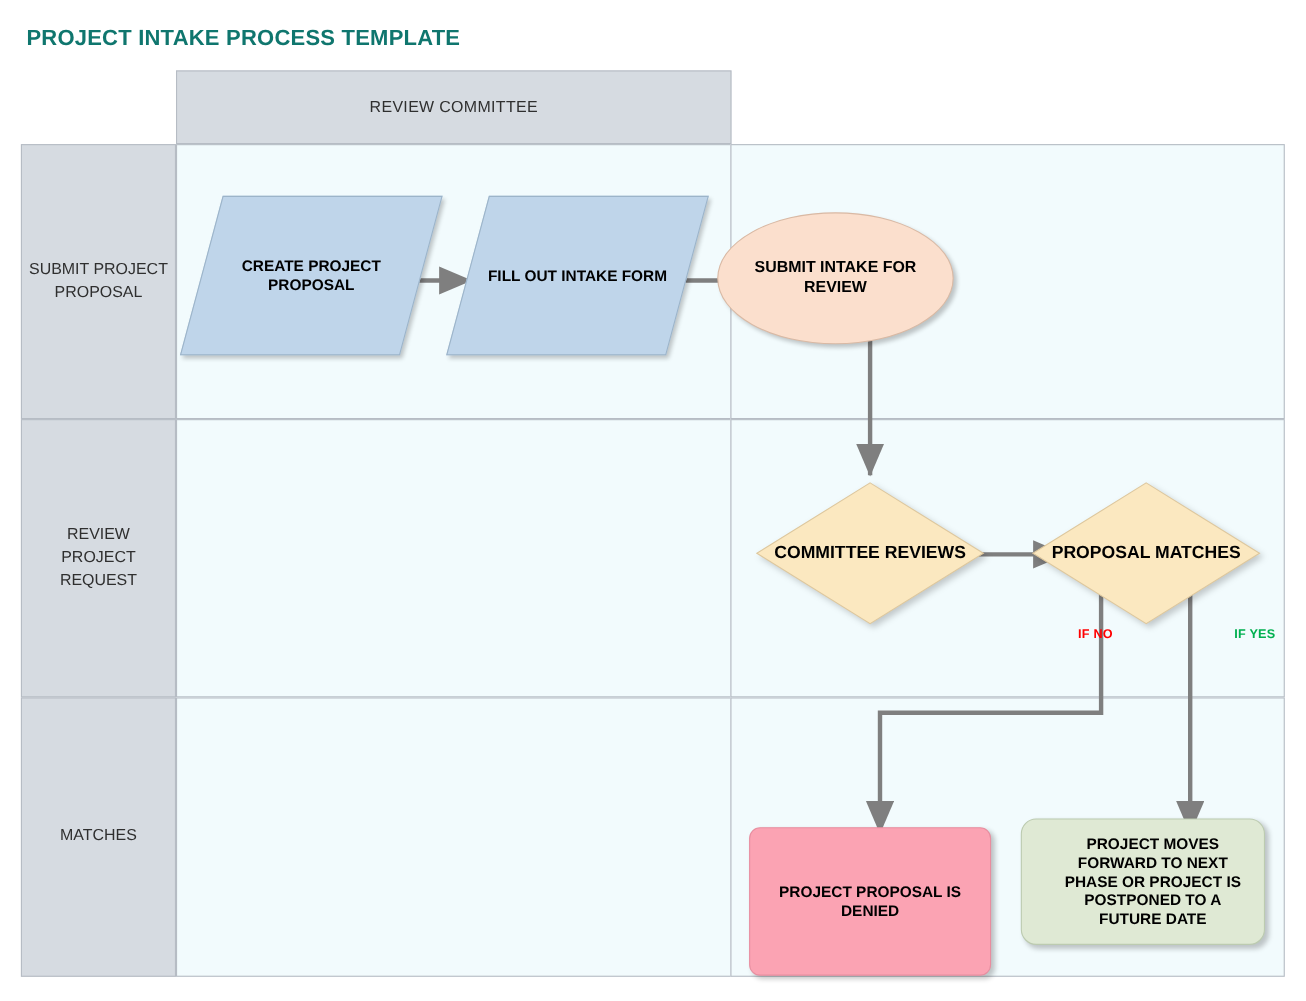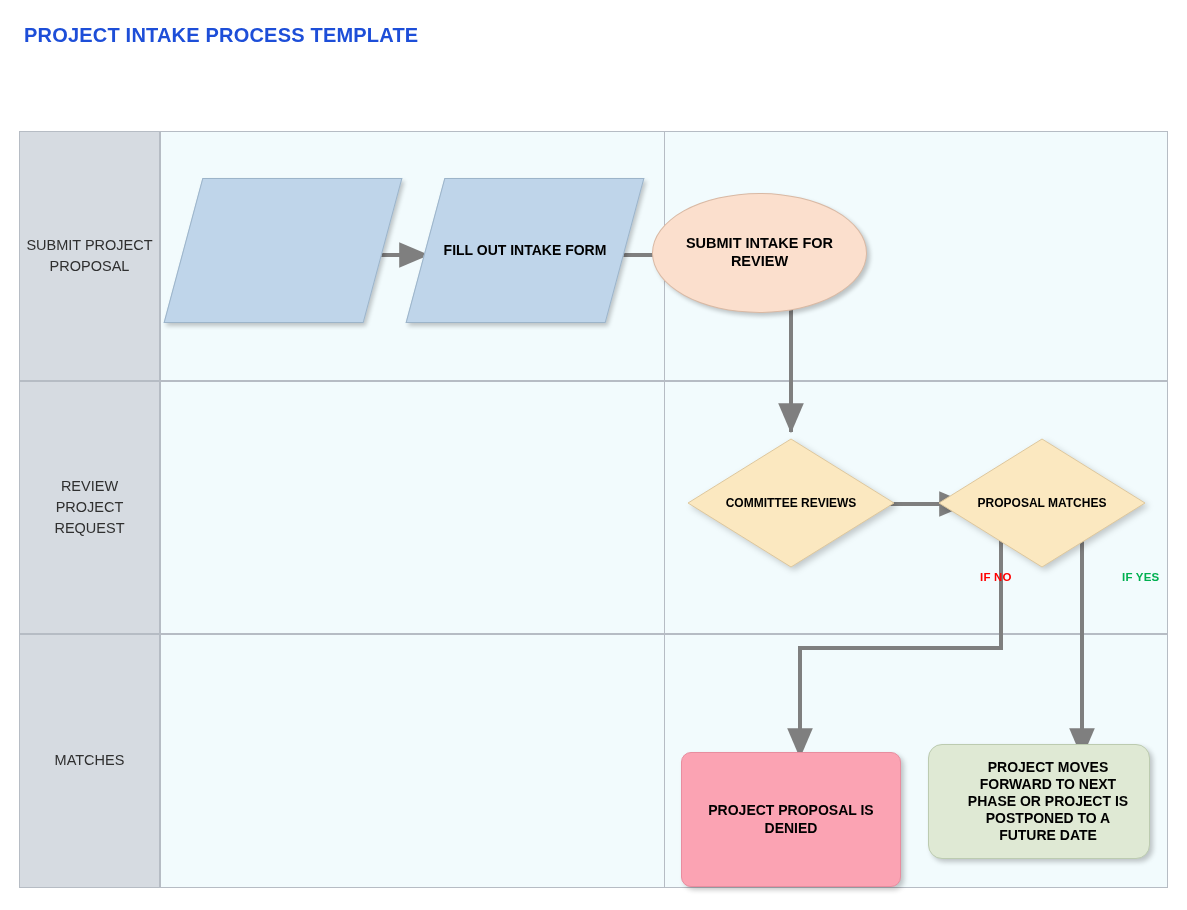--- a/index.html
+++ b/index.html
@@ -17,21 +17,21 @@
   }
 
   
   #page-title {
     position: absolute;
     left: 24px;
     top: 24px;
     font-size: 20px;
     font-weight: bold;
     letter-spacing: 0.2px;
-    color: #1d4ed8;
+    color: #0f766e;
     white-space: nowrap;
   }
 
   
   #swimlane {
     position: absolute;
     left: 19px;
     top: 64px;
     width: 1149px;
     height: 824px;
@@ -108,21 +108,21 @@
     left: 0; top: 0; right: 0; bottom: 0;
     background: #fbdfcd;
     border: 1px solid #d9b9a4;
     border-radius: 50%;
     box-shadow: 3px 3px 4px rgba(0,0,0,0.22);
     z-index: 0;
   }
   .shape-ellipse .ell-txt { position: relative; z-index: 1; padding: 0 22px; }
 
   .shape-diamond {
-    font-size: 12px;
+    font-size: 16px;
   }
   .shape-diamond svg {
     position: absolute;
     left: 0; top: 0;
     overflow: visible;
   }
   .shape-diamond .dia-txt { position: relative; z-index: 1; }
 
   .shape-rounded {
     font-size: 14px;
@@ -159,20 +159,21 @@
 </style>
 </head>
 <body>
 
 <div id="page-title">PROJECT INTAKE PROCESS TEMPLATE</div>
 
 <div id="swimlane">
 
   <div class="lane-header corner" style="left:0px; top:0px; width:141px; height:67px;"></div>
 
+  <div class="lane-header" style="left:141px; top:0px; width:505px; height:67px;">REVIEW COMMITTEE</div>
 
   <div class="row-label" style="left:0px; top:67px; width:141px; height:250px;">SUBMIT PROJECT PROPOSAL</div>
   <div class="row-label" style="left:0px; top:317px; width:141px; height:253px;">REVIEW PROJECT REQUEST</div>
   <div class="row-label" style="left:0px; top:570px; width:141px; height:254px;">MATCHES</div>
 
   <div class="cell" style="left:141px; top:67px;  width:505px; height:250px;"></div>
   <div class="cell" style="left:645px; top:67px;  width:504px; height:250px;"></div>
   <div class="cell" style="left:141px; top:317px; width:505px; height:253px;"></div>
   <div class="cell" style="left:645px; top:317px; width:504px; height:253px;"></div>
   <div class="cell" style="left:141px; top:570px; width:505px; height:254px;"></div>
@@ -194,20 +195,21 @@
 
   <line x1="868" y1="504" x2="968" y2="504" stroke="#7f7f7f" stroke-width="4" marker-end="url(#arrowhead)"></line>
 
   <path d="M1001,510 L1001,648 L800,648 L800,757" fill="none" stroke="#7f7f7f" stroke-width="4" marker-end="url(#arrowhead)"></path>
 
   <path d="M1082,515 L1082,757" fill="none" stroke="#7f7f7f" stroke-width="4" marker-end="url(#arrowhead)"></path>
 </svg>
 
 <div class="shape shape-para" style="left:183px; top:178px; width:200px; height:145px;">
   <span class="para-bg"></span>
+  <span class="para-txt">CREATE PROJECT PROPOSAL</span>
 </div>
 
 <div class="shape shape-para" style="left:425px; top:178px; width:200px; height:145px;">
   <span class="para-bg"></span>
   <span class="para-txt">FILL OUT INTAKE FORM</span>
 </div>
 
 <div class="shape shape-ellipse" style="left:652px; top:193px; width:215px; height:120px;">
   <span class="ell-bg"></span>
   <span class="ell-txt">SUBMIT INTAKE FOR REVIEW</span>

